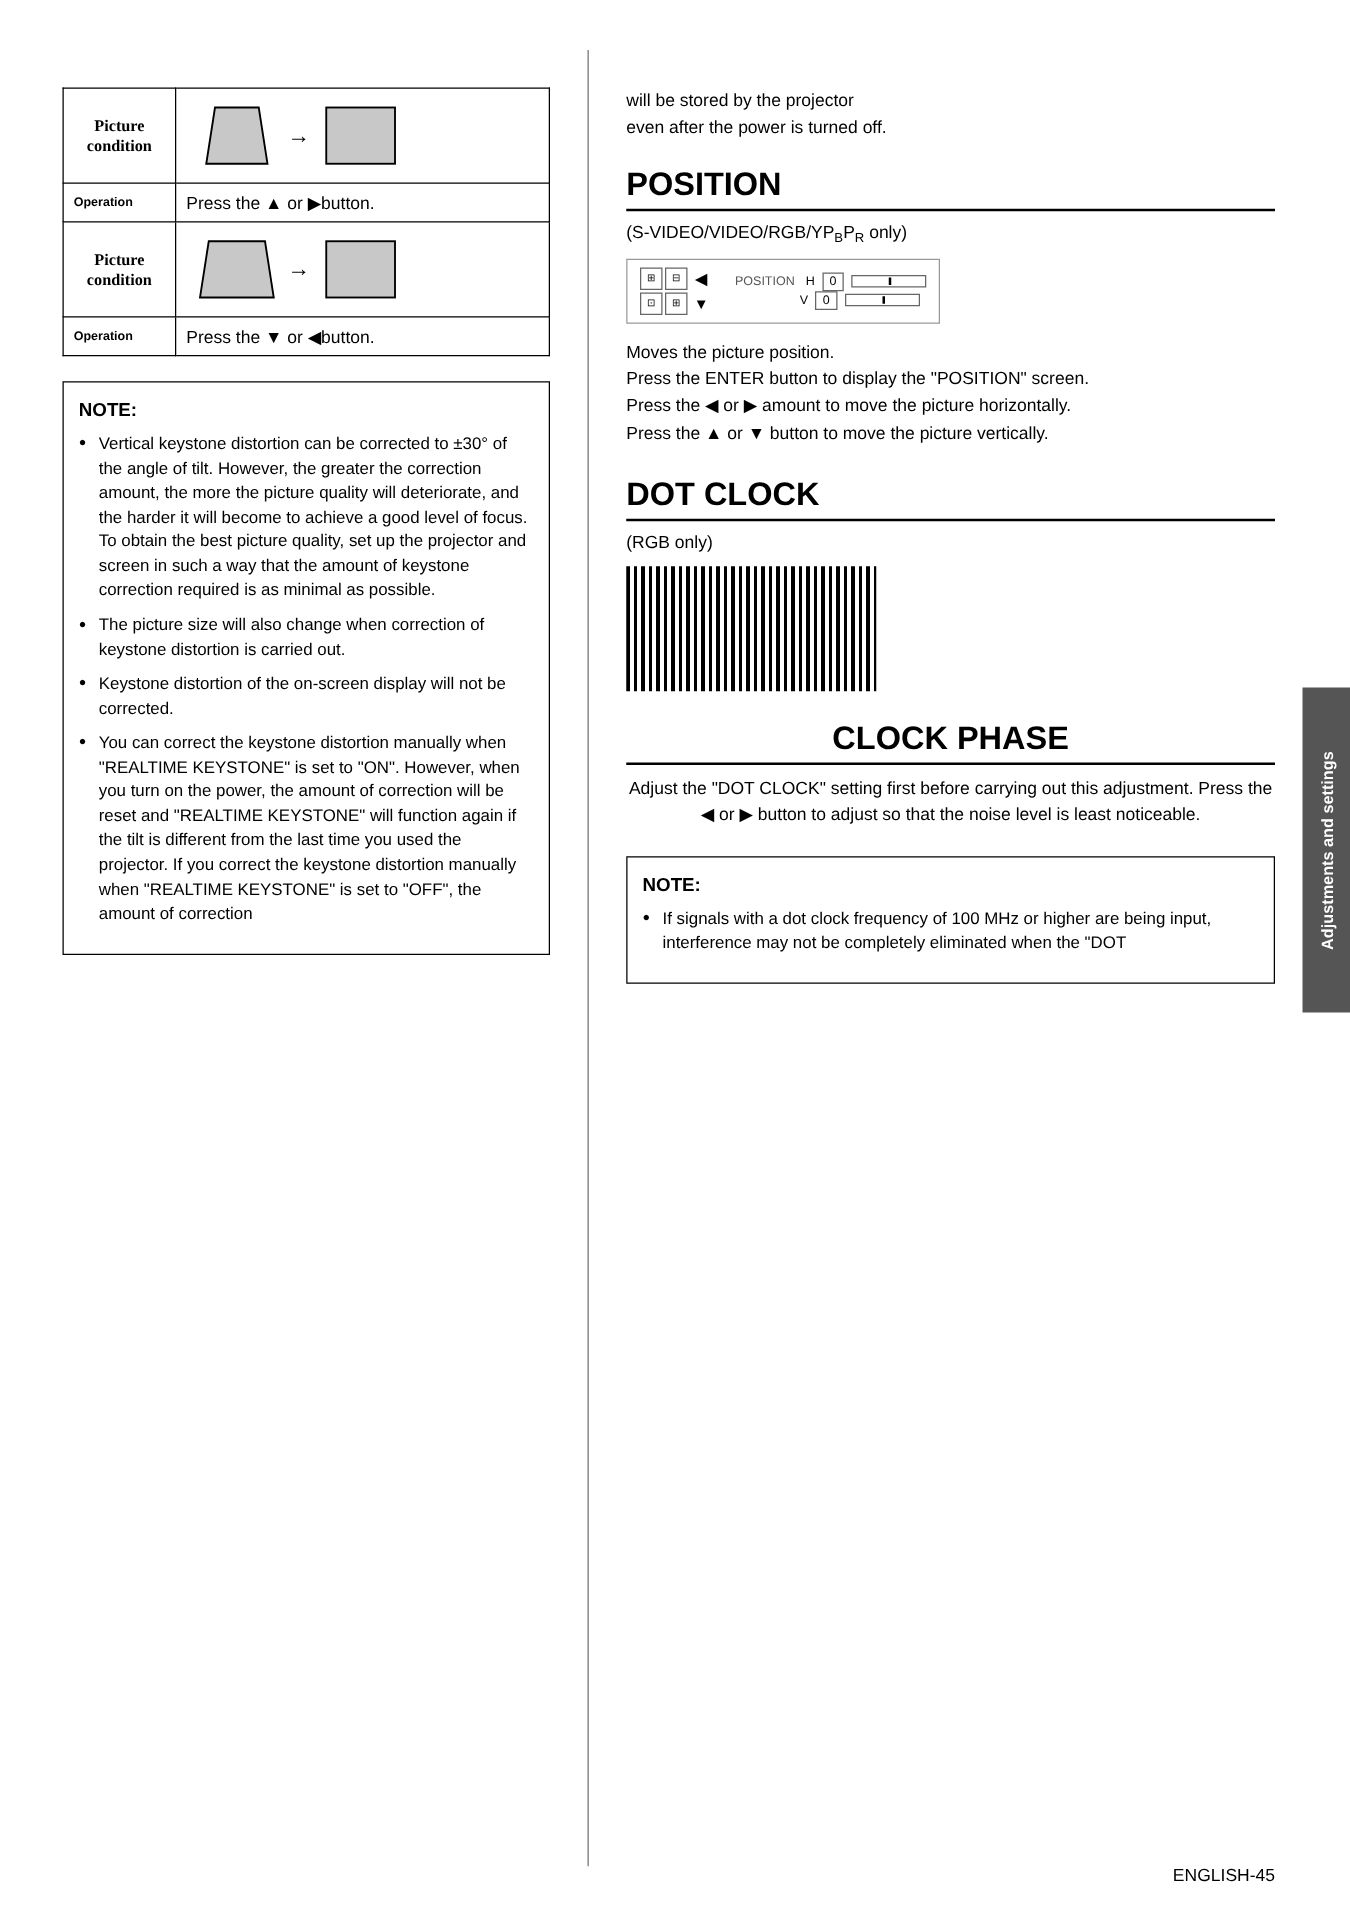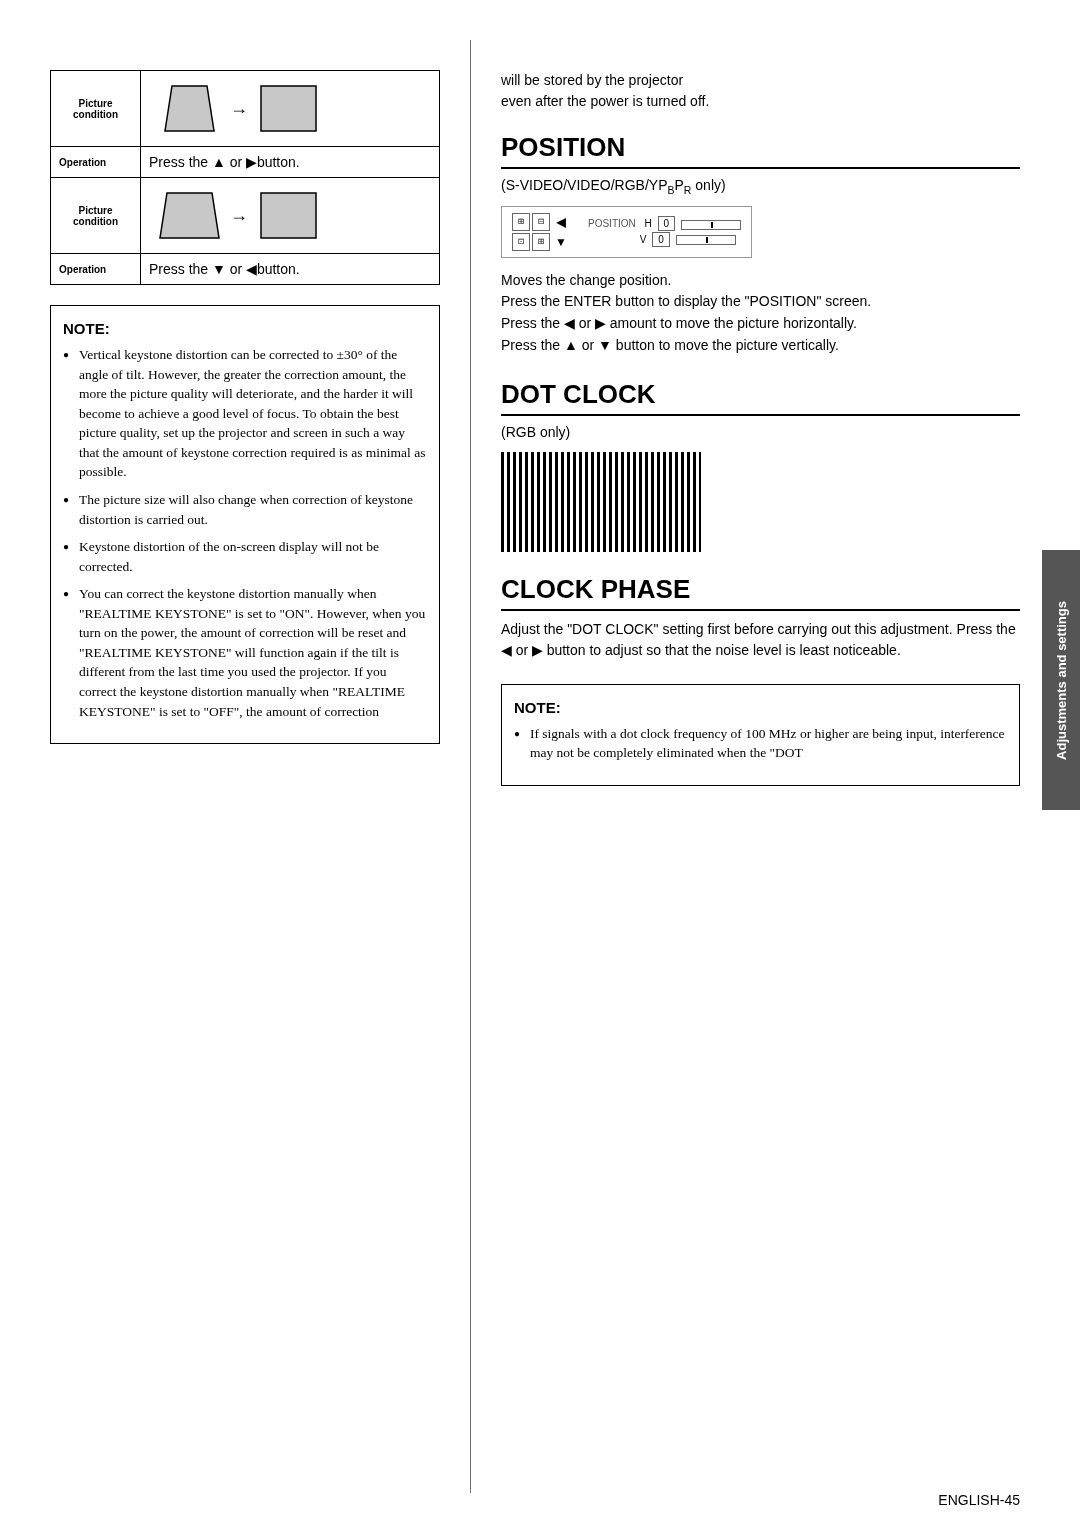--- a/index.html
+++ b/index.html
@@ -63,23 +63,24 @@
       width: 100%;
       margin-bottom: 20px;
     }
     .keystone-table td, .keystone-table th {
       border: 1.5px solid #000;
       padding: 6px 8px;
       vertical-align: middle;
     }
     .keystone-table .label-cell {
       font-weight: bold;
-      font-size: 10px;
+      font-size: 13px;
       text-align: center;
       width: 90px;
+      font-family: Liberation Serif, serif;
     }
     .keystone-table .op-cell {
       font-size: 10px;
       font-weight: bold;
     }
     .picture-row td {
       padding: 10px 8px;
     }
 
     
@@ -100,21 +101,20 @@
       margin-top: 10px;
     }
     .note-title {
       font-weight: bold;
       font-size: 15px;
       margin-bottom: 8px;
     }
     .note-box ul {
       list-style: none;
       padding: 0;
-      font-family: Liberation Serif, serif;
     }
     .note-box ul li {
       padding-left: 16px;
       position: relative;
       margin-bottom: 8px;
       font-size: 13.5px;
       line-height: 1.45;
     }
     .note-box ul li::before {
       content: "●";
@@ -307,35 +307,35 @@
             <span style="font-size:10px; margin-right:3px;">V</span>
             <span style="border:1px solid #666;padding:1px 5px;font-size:10px; margin-right:3px;">0</span>
             <span style="display:inline-block;width:60px;height:10px;border:1px solid #666;position:relative;vertical-align:middle;">
               <span style="position:absolute;left:50%;top:1px;width:2px;height:6px;background:#000;display:block;"></span>
             </span>
           </div>
         </div>
       </div>
 
       <div class="section-body">
-        <p>Moves the change position.</p>
+        <p>Moves the picture position.</p>
         <p>Press the ENTER button to display the "POSITION" screen.</p>
         <p>Press the ◀ or ▶ amount to move the picture horizontally.</p>
         <p>Press the ▲ or ▼ button to move the picture vertically.</p>
       </div>
     </div>
 
     <div style="margin-bottom: 22px;">
       <div class="section-title">Dot Clock</div>
       <div class="section-subtitle">(RGB only)</div>
 
       <div class="stripe-pattern"></div>
     </div>
 
-    <div style="margin-bottom: 22px;">
+    <div style="margin-bottom: 22px; text-align: center;">
       <div class="section-title">Clock Phase</div>
       <div class="section-body">
         Adjust the "DOT CLOCK" setting first before carrying out this adjustment. Press the ◀ or ▶ button to adjust so that the noise level is least noticeable.
       </div>
     </div>
 
     <div class="note-box">
       <div class="note-title">NOTE:</div>
       <ul>
         <li>If signals with a dot clock frequency of 100 MHz or higher are being input, interference may not be completely eliminated when the "DOT</li>

